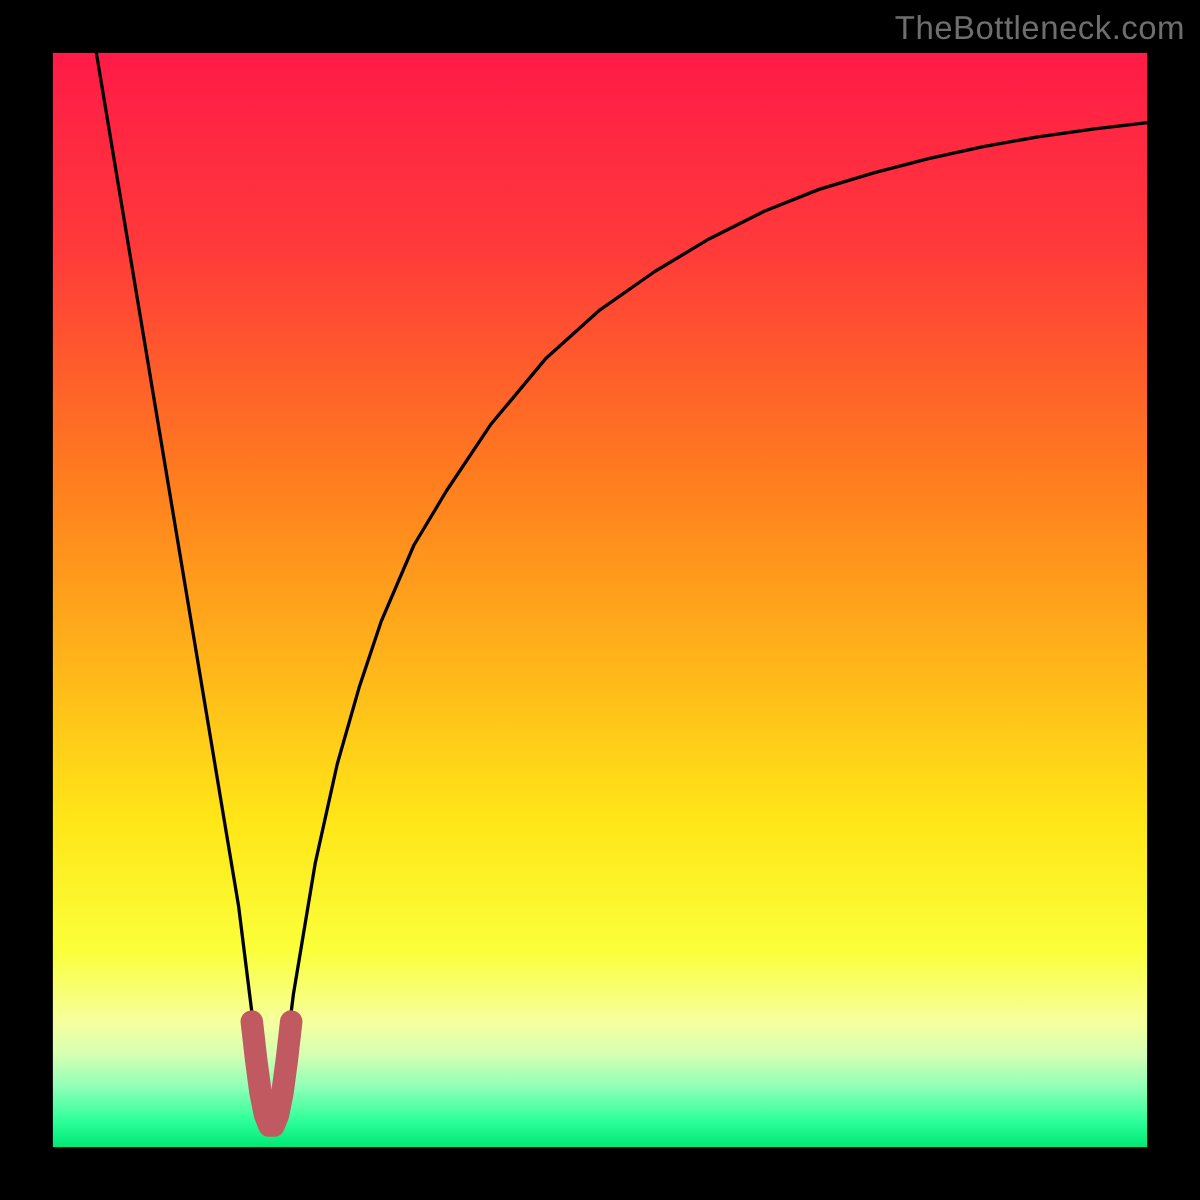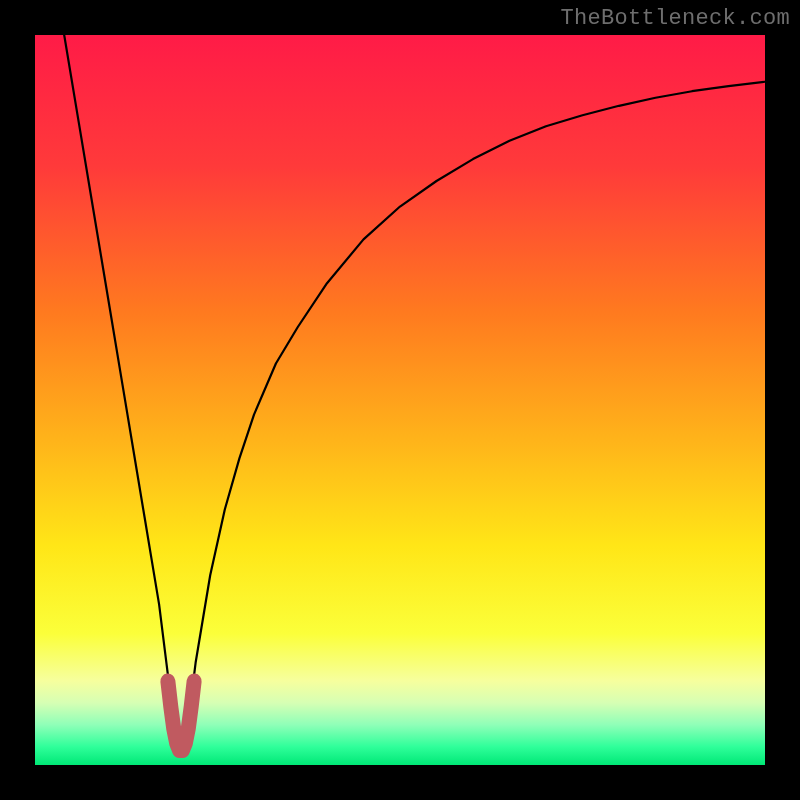--- a/index.html
+++ b/index.html
@@ -36,21 +36,21 @@
     left: 0;
     top: 0;
     width: 100%;
     height: 100%;
   }
   .watermark {
     position: absolute;
     top: 6px;
     right: 10px;
     color: #6e6e6e;
-    font-family: Liberation Mono, monospace;
+    font-family: Liberation Sans, sans-serif;
     font-size: 22px;
     font-weight: 500;
     letter-spacing: 0.3px;
   }
 </style>
 </head>
 <body>
 
 <div class="frame">
 

